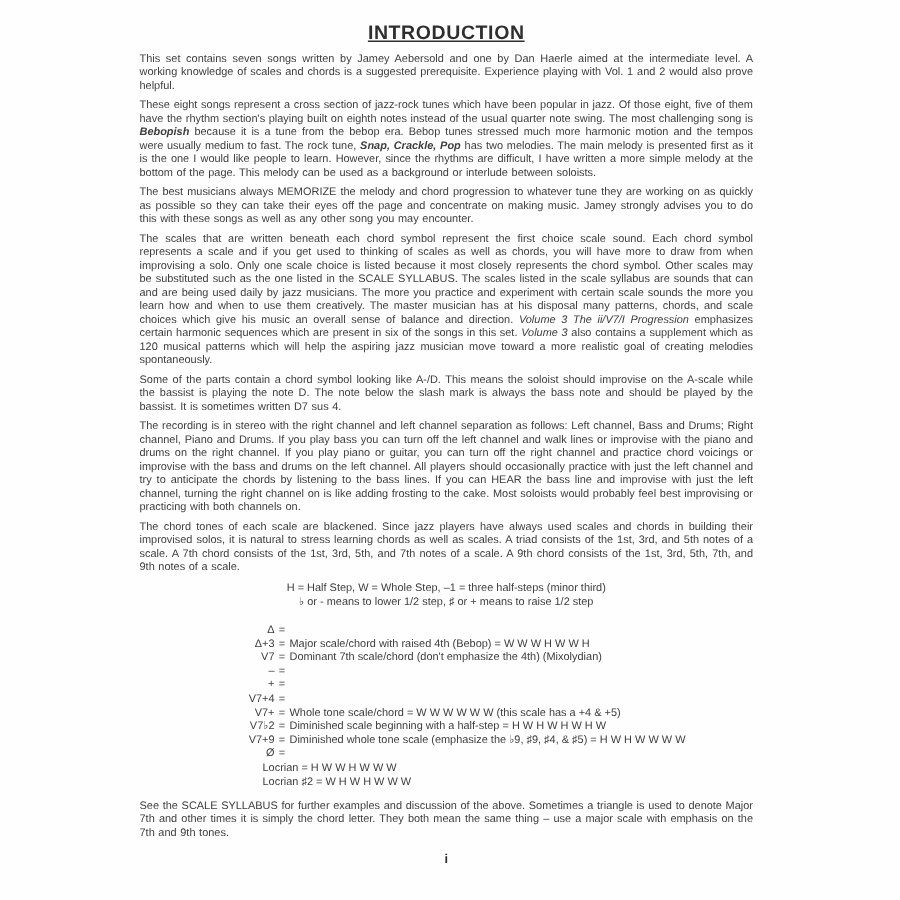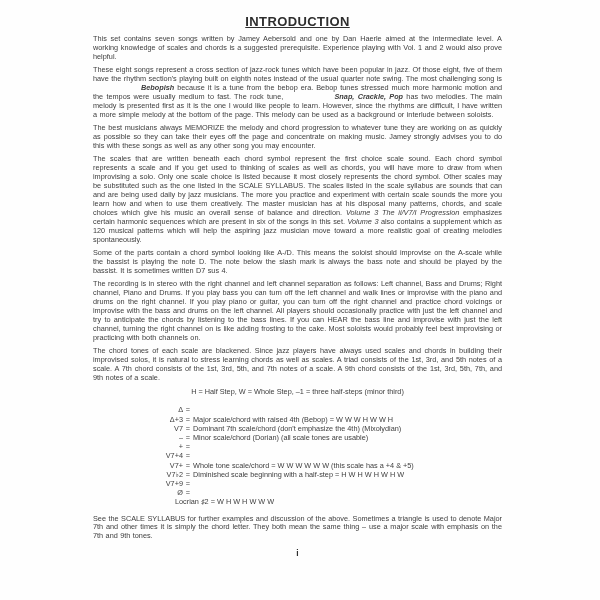--- a/index.html
+++ b/index.html
@@ -33,21 +33,21 @@
     margin-top: 8px;
     margin-bottom: 7px;
   }
   p.body-par {
     font-size: 7.3px;
     line-height: 8.9px;
     text-align: justify;
     margin: 0 0 4.5px 0;
     word-spacing: 0.4px;
   }
-  .bi { font-weight: bold; font-style: italic; margin-left: 48px; }
+  .bi { font-weight: bold; font-style: italic; }
   .it { font-style: italic; margin-top: 12px; }
   .guide-note {
     text-align: center;
     font-size: 7.3px;
     line-height: 9.2px;
     margin: 0;
   }
   .guide-list {
     margin-top: 9px;
     margin-bottom: 8px;
@@ -108,40 +108,40 @@
     <p class="body-par"><span>The scales that are written beneath each chord symbol represent the first choice scale sound. Each chord symbol represents a scale and if you get used to thinking of scales as well as chords, you will have more to draw from when improvising a solo. Only one scale choice is listed because it most closely represents the chord symbol. Other scales may be substituted such as the one listed in the SCALE SYLLABUS. The scales listed in the scale syllabus are sounds that can and are being used daily by jazz musicians. The more you practice and experiment with certain scale sounds the more you learn how and when to use them creatively. The master musician has at his disposal many patterns, chords, and scale choices which give his music an overall sense of balance and direction. </span><span class="it">Volume 3 The ii/V7/I Progression</span><span> emphasizes certain harmonic sequences which are present in six of the songs in this set. </span><span class="it">Volume 3</span><span> also contains a supplement which as 120 musical patterns which will help the aspiring jazz musician move toward a more realistic goal of creating melodies spontaneously.</span></p>
 
     <p class="body-par"><span>Some of the parts contain a chord symbol looking like A-/D. This means the soloist should improvise on the A-scale while the bassist is playing the note D. The note below the slash mark is always the bass note and should be played by the bassist. It is sometimes written D7 sus 4.</span></p>
 
     <p class="body-par"><span>The recording is in stereo with the right channel and left channel separation as follows: Left channel, Bass and Drums; Right channel, Piano and Drums. If you play bass you can turn off the left channel and walk lines or improvise with the piano and drums on the right channel. If you play piano or guitar, you can turn off the right channel and practice chord voicings or improvise with the bass and drums on the left channel. All players should occasionally practice with just the left channel and try to anticipate the chords by listening to the bass lines. If you can HEAR the bass line and improvise with just the left channel, turning the right channel on is like adding frosting to the cake. Most soloists would probably feel best improvising or practicing with both channels on.</span></p>
 
     <p class="body-par"><span>The chord tones of each scale are blackened. Since jazz players have always used scales and chords in building their improvised solos, it is natural to stress learning chords as well as scales. A triad consists of the 1st, 3rd, and 5th notes of a scale. A 7th chord consists of the 1st, 3rd, 5th, and 7th notes of a scale. A 9th chord consists of the 1st, 3rd, 5th, 7th, and 9th notes of a scale.</span></p>
 
 
     <div class="guide-note">H = Half Step, W = Whole Step, –1 = three half-steps (minor third)</div>
+    <div class="guide-note">♭ or - means to lower 1/2 step, ♯ or + means to raise 1/2 step</div>
 
     <div class="guide-list">
       <div class="guide-row">
           <span class="guide-sym">Δ</span>
           <span class="guide-eq">=</span>
         </div>
       <div class="guide-row">
           <span class="guide-sym">Δ+3</span>
           <span class="guide-eq">=</span>
           <span class="guide-desc">Major scale/chord with raised 4th (Bebop) = W W W H W W H</span>
         </div>
       <div class="guide-row">
           <span class="guide-sym">V7</span>
           <span class="guide-eq">=</span>
           <span class="guide-desc">Dominant 7th scale/chord (don't emphasize the 4th) (Mixolydian)</span>
         </div>
       <div class="guide-row">
           <span class="guide-sym">–</span>
           <span class="guide-eq">=</span>
-          <span class="guide-desc">Minor scale/chord (Dorian) (all scale tones are usable)</span>
         </div>
       <div class="guide-row">
           <span class="guide-sym">+</span>
           <span class="guide-eq">=</span>
         </div>
       <div class="guide-row">
           <span class="guide-sym">V7+4</span>
           <span class="guide-eq">=</span>
         </div>
       <div class="guide-row">
@@ -150,24 +150,30 @@
           <span class="guide-desc">Whole tone scale/chord = W W W W W W (this scale has a +4 &amp; +5)</span>
         </div>
       <div class="guide-row">
           <span class="guide-sym">V7♭2</span>
           <span class="guide-eq">=</span>
           <span class="guide-desc">Diminished scale beginning with a half-step = H W H W H W H W</span>
         </div>
       <div class="guide-row">
           <span class="guide-sym">V7+9</span>
           <span class="guide-eq">=</span>
+          <span class="guide-desc">Diminished whole tone scale (emphasize the ♭9, ♯9, ♯4, &amp; ♯5) = H W H W W W W</span>
         </div>
       <div class="guide-row">
           <span class="guide-sym">Ø</span>
           <span class="guide-eq">=</span>
+        </div>
+      <div class="guide-row sub">
+          <span class="guide-sym"></span>
+          <span class="guide-eq"></span>
+          <span class="guide-desc">Locrian = H W W H W W W</span>
         </div>
       <div class="guide-row sub">
           <span class="guide-sym"></span>
           <span class="guide-eq"></span>
           <span class="guide-desc">Locrian ♯2 = W H W H W W W</span>
         </div>
     </div>
 
     <p class="closing-par">See the SCALE SYLLABUS for further examples and discussion of the above. Sometimes a triangle is used to denote Major 7th and other times it is simply the chord letter. They both mean the same thing – use a major scale with emphasis on the 7th and 9th tones.</p>
 

